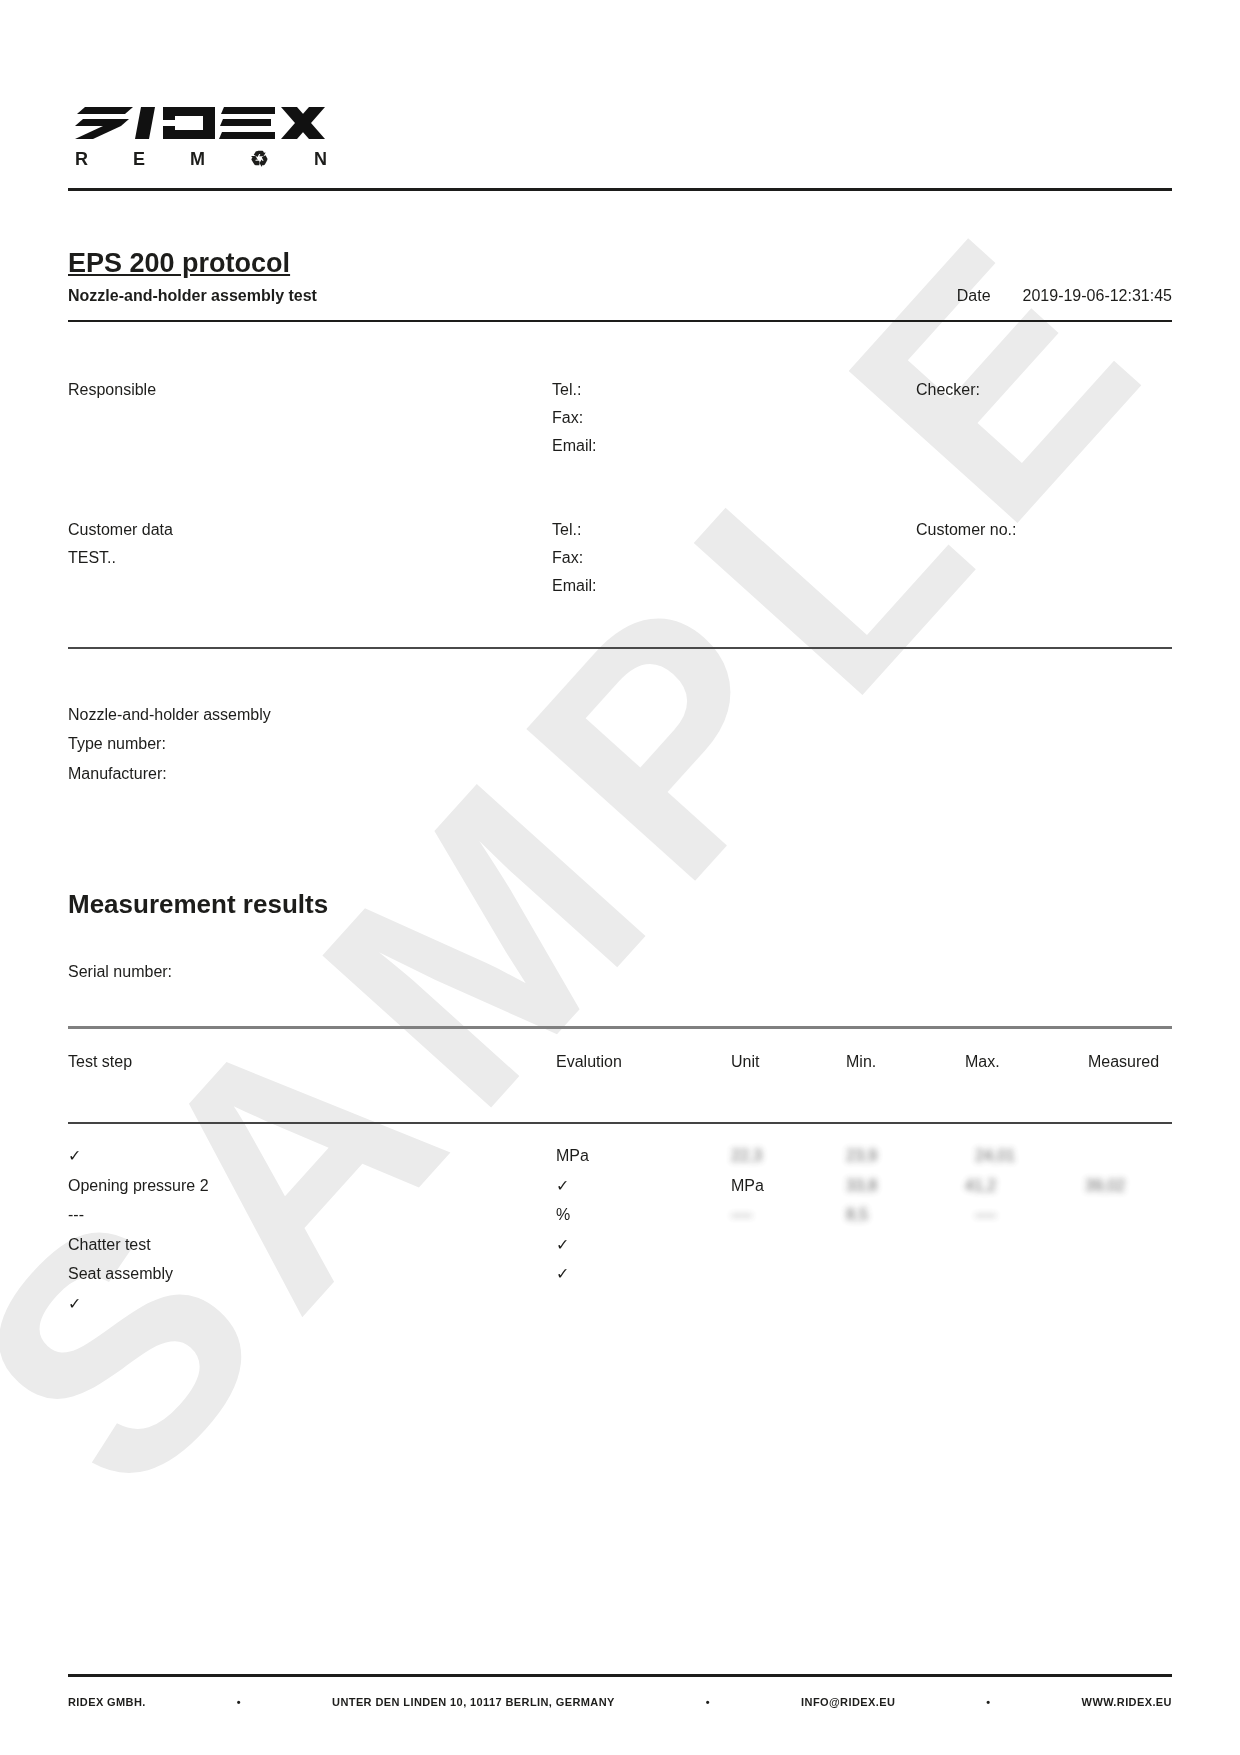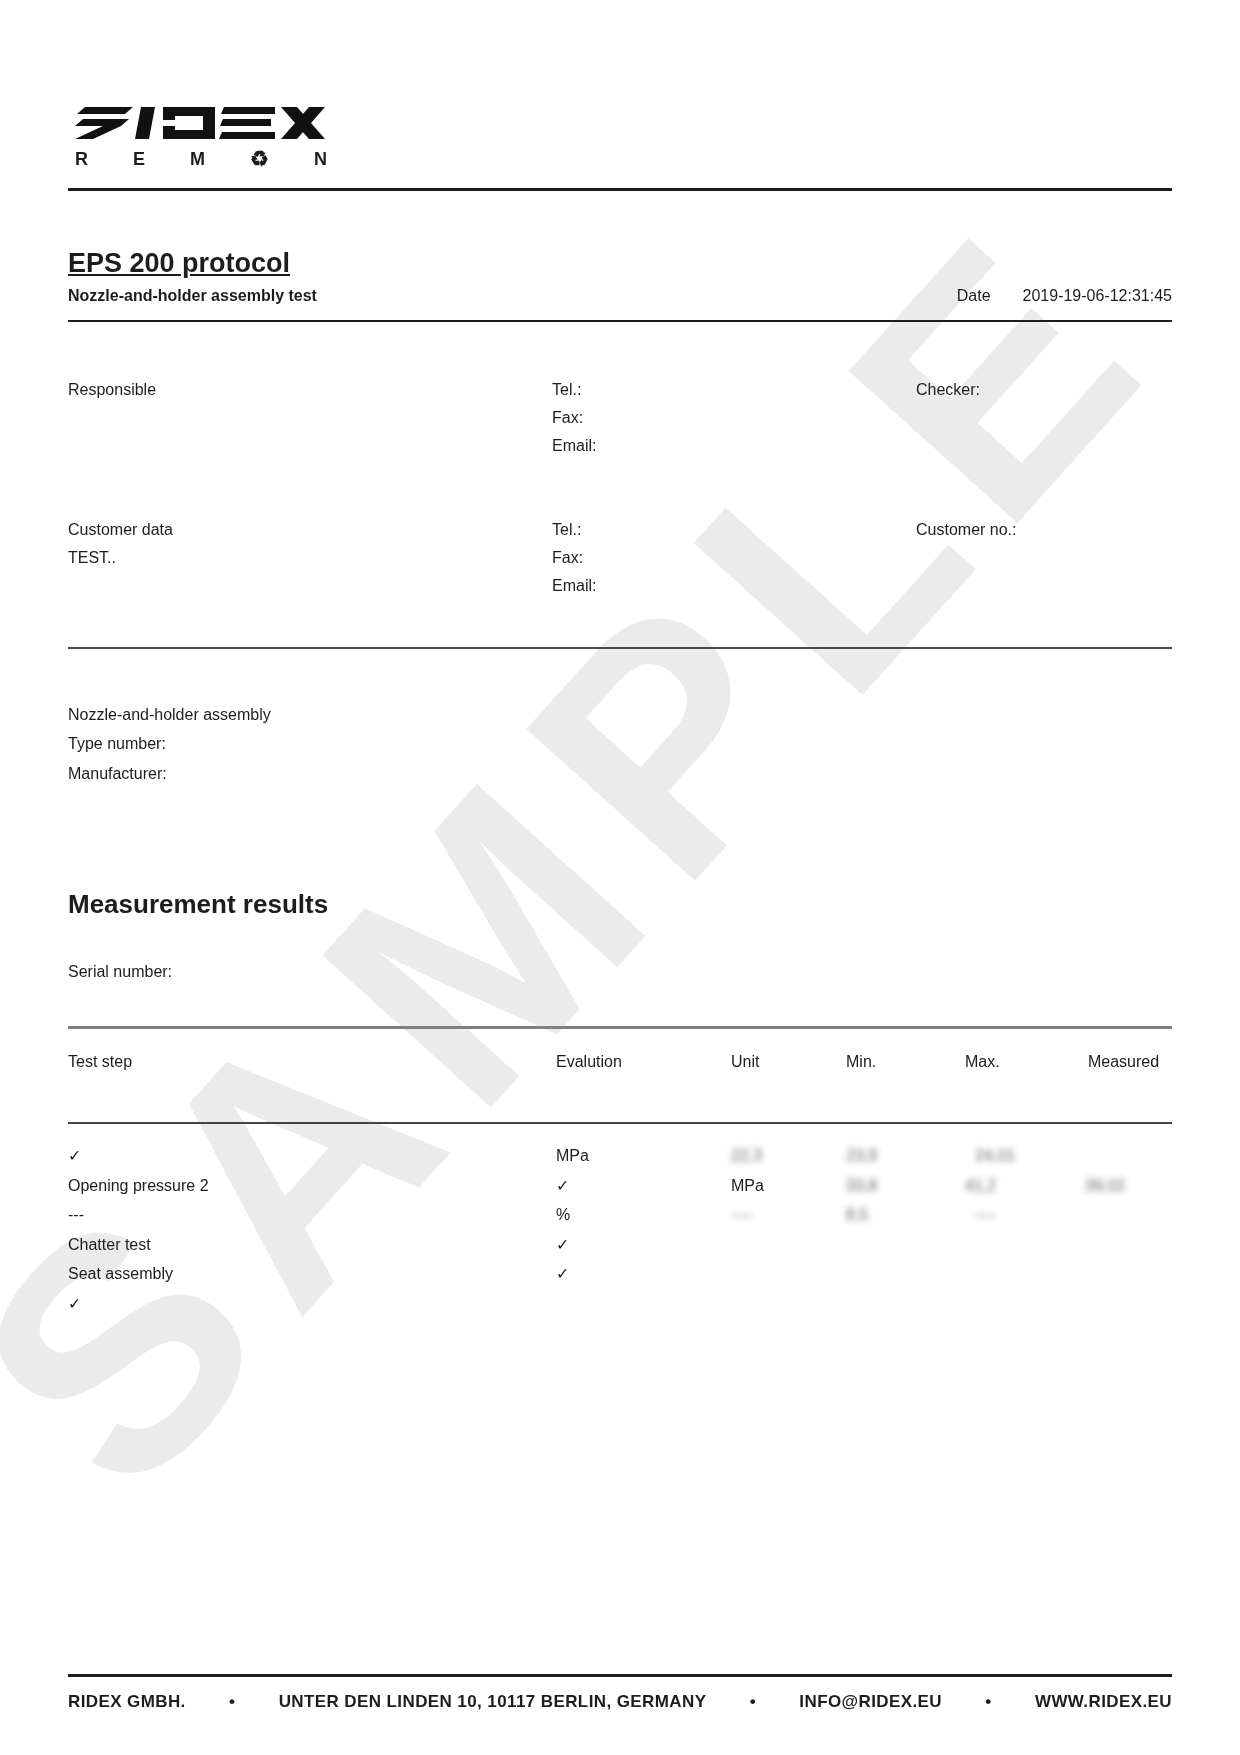--- a/index.html
+++ b/index.html
@@ -73,21 +73,21 @@
   .tbl-row{position:static;height:29.5px;line-height:29.5px;}
   .blur{
     color:#3c3c3c;
     filter:blur(3px);
     opacity:.8;
   }
   
   .footer-row{
     position:absolute;left:68px;top:1692px;width:1104px;
     display:flex;justify-content:space-between;align-items:center;
-    font-size:17px;font-weight:bold;letter-spacing:.4px;line-height:20px;
+    font-size:11px;font-weight:bold;letter-spacing:.4px;line-height:20px;
     white-space:nowrap;
   }
   .content{position:relative;z-index:1;}
 </style>
 </head>
 <body>
 
 <div class="page">
 
   <div class="watermark">SAMPLE</div>

